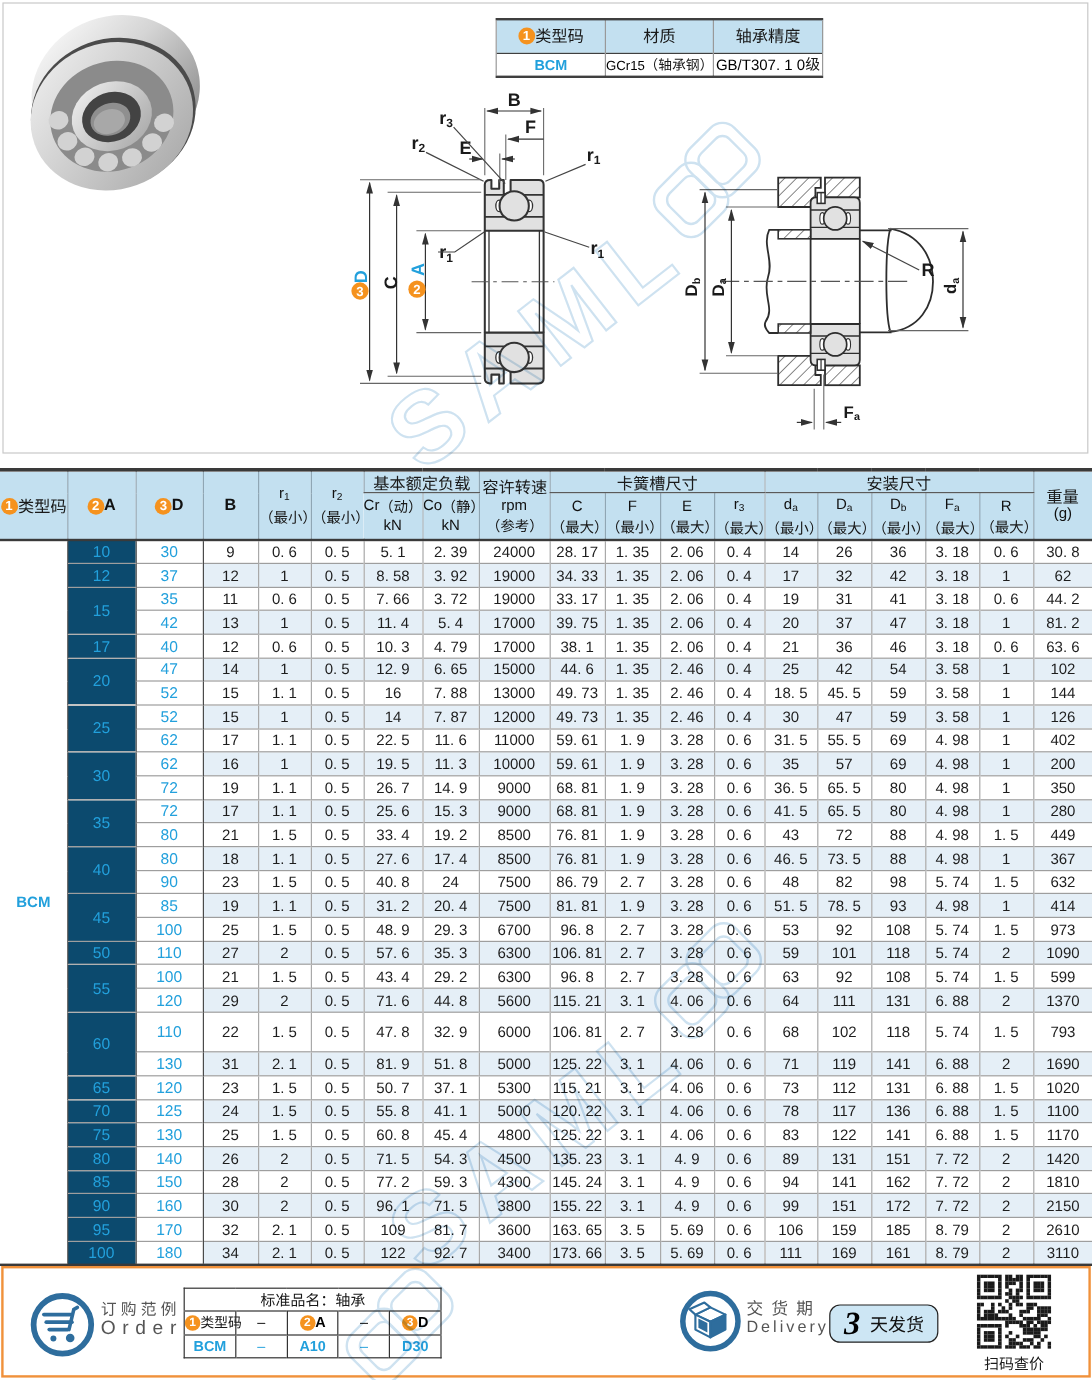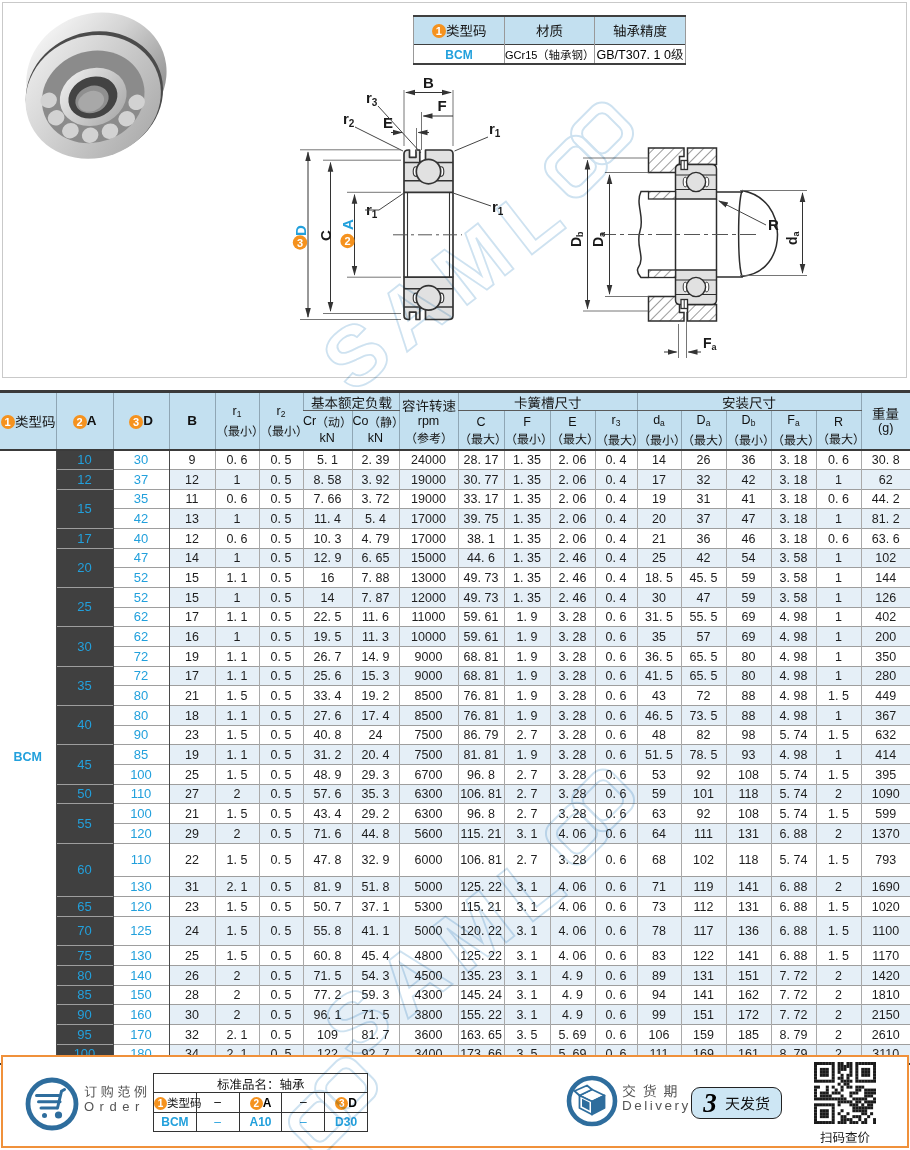--- a/index.html
+++ b/index.html
@@ -8,21 +8,21 @@
 
 #main{position:absolute;left:0;top:390px;width:910px;border-top:3px solid #3a3a3a;border-bottom:2.5px solid #3a3a3a}
 #main th,#main td{padding:0;text-align:center;vertical-align:middle;overflow:hidden;white-space:nowrap}
 #main thead th{background:#c3e0f0;font-weight:normal;font-size:13px;color:#111;border-left:1px solid #8fa6b4;line-height:15.5px}
 #main thead tr.gh th{height:19px}
 #main thead tr.sh th{height:39px;max-height:39px}
 #main thead th.gt{border-bottom:1px solid #5a5a5a}
 #main tbody{border-top:2.5px solid #3a3a3a}
 #main tbody td{font-size:12.5px;color:#1d1d1d;border-left:1px solid #a9a9a9;border-top:1px solid #9e9e9e;line-height:18px}
 #main tbody td.tcode{border-left:none;border-top:none;background:#fff}
-#main tbody td.acell{border-left:1.4px solid #4a4a4a;background:#404040}
+#main tbody td.acell{border-left:1.4px solid #4a4a4a;background:#0c4a6e}
 #main tbody td.dcell{border-left:1.4px solid #4a4a4a;background:#fff}
 #main tbody tr td.s{background:#e5eff7}
 #main tbody tr td.w{background:#fff}
 #main thead th:first-child{border-left:none}
 .bl{color:#22a0dc;font-size:13px}
 #main tbody td.bcol{border-left:1.4px solid #4a4a4a}
 .bcm{color:#22a0dc;font-weight:bold;font-size:12.5px}
 .hl{font-weight:bold;font-size:13.5px;font-family:"Liberation Sans"}
 .hs{font-size:12.5px}
 #main sub{font-size:8.5px;vertical-align:-2px}
@@ -357,21 +357,21 @@
       </tr>
 <tr class="br" style="height:20px">
         <td class="acell" rowspan="1"><span class="bl">12</span></td>
         <td class="dcell"><span class="bl">37</span></td>
         <td class="s bcol">12</td>
         <td class="s">1</td>
         <td class="s">0. 5</td>
         <td class="s">8. 58</td>
         <td class="s">3. 92</td>
         <td class="s">19000</td>
-        <td class="s">30. 77</td>
+        <td class="s">34. 33</td>
         <td class="s">1. 35</td>
         <td class="s">2. 06</td>
         <td class="s">0. 4</td>
         <td class="s">17</td>
         <td class="s">32</td>
         <td class="s">42</td>
         <td class="s">3. 18</td>
         <td class="s">1</td>
         <td class="s">62</td>
       </tr>
@@ -659,21 +659,21 @@
         <td class="w">6700</td>
         <td class="w">96. 8</td>
         <td class="w">2. 7</td>
         <td class="w">3. 28</td>
         <td class="w">0. 6</td>
         <td class="w">53</td>
         <td class="w">92</td>
         <td class="w">108</td>
         <td class="w">5. 74</td>
         <td class="w">1. 5</td>
-        <td class="w">395</td>
+        <td class="w">973</td>
       </tr>
 <tr class="br" style="height:19px">
         <td class="acell" rowspan="1"><span class="bl">50</span></td>
         <td class="dcell"><span class="bl">110</span></td>
         <td class="s bcol">27</td>
         <td class="s">2</td>
         <td class="s">0. 5</td>
         <td class="s">57. 6</td>
         <td class="s">35. 3</td>
         <td class="s">6300</td>
@@ -779,21 +779,21 @@
         <td class="w">3. 1</td>
         <td class="w">4. 06</td>
         <td class="w">0. 6</td>
         <td class="w">73</td>
         <td class="w">112</td>
         <td class="w">131</td>
         <td class="w">6. 88</td>
         <td class="w">1. 5</td>
         <td class="w">1020</td>
       </tr>
-<tr class="br" style="height:29px">
+<tr class="br" style="height:19px">
         <td class="acell" rowspan="1"><span class="bl">70</span></td>
         <td class="dcell"><span class="bl">125</span></td>
         <td class="s bcol">24</td>
         <td class="s">1. 5</td>
         <td class="s">0. 5</td>
         <td class="s">55. 8</td>
         <td class="s">41. 1</td>
         <td class="s">5000</td>
         <td class="s">120. 22</td>
         <td class="s">3. 1</td>
@@ -939,21 +939,21 @@
         <path d="M17 32 H32.5"></path>
         <path d="M40.5 13.5 L37.5 15.2 L33.5 32"></path>
       </g>
       <circle cx="20.5" cy="39.5" r="2.5" fill="#2e6d9d"></circle>
       <circle cx="34.5" cy="39" r="3.6" fill="#2e6d9d"></circle>
     </svg></div>
 
 <div class="abs" style="left:84px;top:1082px"><svg style="vertical-align:middle;" width="66.5" height="13.2" viewBox="0 0 5040 1000">
       <path transform="translate(0,880) scale(1,-1)" d="M114 772C167 721 234 650 266 605L319 658C287 702 218 770 165 820ZM205 -55C221 -35 251 -14 461 132C453 147 443 178 439 199L293 103V526H50V454H220V96C220 52 186 21 167 8C180 -6 199 -37 205 -55ZM396 756V681H703V31C703 12 696 6 677 5C655 5 583 4 508 7C521 -15 535 -52 540 -75C634 -75 697 -73 733 -60C770 -46 782 -21 782 30V681H960V756Z M1475 633V371C1475 246 1465 71 1298 -31C1312 -42 1331 -63 1340 -77C1515 41 1537 229 1537 371V633ZM1520 116C1570 61 1629 -15 1657 -62L1710 -20C1681 25 1620 98 1571 151ZM1340 781V175H1400V712H1609V178H1671V781ZM1831 840C1799 713 1744 586 1676 503C1693 493 1723 469 1736 458C1769 500 1800 554 1827 613H2120C2108 196 2094 43 2065 9C2055 -5 2045 -8 2028 -7C2007 -7 1960 -7 1906 -3C1920 -23 1928 -56 1929 -77C1978 -80 2027 -81 2057 -77C2089 -73 2110 -65 2130 -36C2167 11 2179 168 2192 643C2192 653 2192 682 2192 682H1856C1874 728 1890 776 1903 825ZM1930 383C1947 344 1964 298 1979 254L1815 224C1854 308 1891 414 1916 515L1847 535C1826 420 1780 294 1765 262C1750 228 1737 205 1723 200C1732 183 1741 150 1745 135C1764 146 1794 155 1996 198C2003 174 2009 152 2012 134L2070 157C2056 218 2020 321 1984 400Z M2595 -15 2647 -77C2721 -1 2809 96 2878 181L2837 238C2759 146 2660 44 2595 -15ZM2636 528C2695 495 2778 445 2819 415L2862 472C2819 500 2737 546 2678 577ZM2576 338C2638 309 2722 266 2764 239L2806 297C2762 323 2677 363 2617 389ZM2930 541V65C2930 -38 2966 -63 3085 -63C3111 -63 3307 -63 3335 -63C3443 -63 3468 -22 3480 115C3458 120 3426 133 3408 145C3401 31 3391 9 3331 9C3289 9 3121 9 3088 9C3020 9 3007 18 3007 65V470H3316V288C3316 275 3312 271 3293 270C3275 269 3214 269 3143 271C3155 251 3168 221 3172 200C3257 200 3313 201 3347 212C3382 224 3391 246 3391 288V541ZM3158 840V753H2879V840H2803V753H2578V683H2803V586H2879V683H3158V586H3235V683H3464V753H3235V840Z M4470 724V165H4536V724ZM4633 835V22C4633 6 4627 1 4611 0C4594 0 4541 -1 4481 2C4492 -20 4503 -52 4507 -72C4583 -73 4634 -71 4663 -58C4692 -47 4704 -25 4704 22V835ZM4138 290C4173 263 4215 228 4245 199C4198 98 4137 22 4065 -23C4081 -37 4103 -63 4113 -81C4267 26 4371 235 4405 554L4361 565L4348 563H4220C4234 612 4246 662 4256 714H4425V785H4077V714H4183C4153 554 4103 405 4030 306C4047 295 4076 271 4088 260C4132 322 4169 403 4199 494H4328C4317 411 4298 335 4274 268C4245 293 4209 320 4179 341ZM3992 839C3953 692 3889 548 3813 453C3825 434 3845 393 3851 376C3876 408 3900 444 3922 483V-78H3992V626C4018 689 4041 755 4060 820Z" fill="#555"></path>
     </svg></div>
-<div class="abs" style="left:84px;top:1099px;font-size:13px;letter-spacing:5.5px;color:#555">Order</div>
+<div class="abs" style="left:84px;top:1099px;font-size:16px;letter-spacing:5.5px;color:#555">Order</div>
 
 <div class="abs" style="left:153px;top:1073px">
 <table style="width:215px;border:1.5px solid #333;white-space:nowrap">
 <tbody>
         <tr style="height:19px">
           <td colspan="5" style="text-align:center"><svg style="vertical-align:middle;" width="87.5" height="12.5" viewBox="0 0 7000 1000">
               <path transform="translate(0,880) scale(1,-1)" d="M466 764V693H902V764ZM779 325C826 225 873 95 888 16L957 41C940 120 892 247 843 345ZM491 342C465 236 420 129 364 57C381 49 411 28 425 18C479 94 529 211 560 327ZM422 525V454H636V18C636 5 632 1 617 0C604 0 557 -1 505 1C515 -22 526 -54 529 -76C599 -76 645 -74 674 -62C703 -49 712 -26 712 17V454H956V525ZM202 840V628H49V558H186C153 434 88 290 24 215C38 196 58 165 66 145C116 209 165 314 202 422V-79H277V444C311 395 351 333 368 301L412 360C392 388 306 498 277 531V558H408V628H277V840Z M1048 765C1098 695 1157 598 1183 538L1253 575C1226 634 1165 727 1113 796ZM1048 2 1124 -33C1171 62 1226 191 1268 303L1202 339C1156 220 1093 84 1048 2ZM1435 395H1646V262H1435ZM1435 461V596H1646V461ZM1607 805C1635 761 1667 701 1681 661H1452C1476 710 1497 762 1515 814L1445 831C1395 677 1310 528 1211 433C1227 421 1255 394 1266 380C1301 416 1334 458 1365 506V-80H1435V-9H1954V59H1719V196H1912V262H1719V395H1913V461H1719V596H1934V661H1686L1750 693C1734 731 1702 789 1670 833ZM1435 196H1646V59H1435Z M2302 726H2701V536H2302ZM2229 797V464H2778V797ZM2083 357V-80H2155V-26H2364V-71H2439V357ZM2155 47V286H2364V47ZM2549 357V-80H2621V-26H2849V-74H2925V357ZM2621 47V286H2849V47Z M3263 529C3314 494 3373 446 3417 406C3300 344 3171 299 3047 273C3061 256 3079 224 3086 204C3141 217 3197 233 3252 253V-79H3327V-27H3773V-79H3849V340H3451C3617 429 3762 553 3844 713L3794 744L3781 740H3427C3451 768 3473 797 3492 826L3406 843C3347 747 3233 636 3069 559C3087 546 3111 519 3122 501C3217 550 3296 609 3361 671H3733C3674 583 3587 508 3487 445C3440 486 3374 536 3321 572ZM3773 42H3327V271H3773Z M4250 486C4290 486 4326 515 4326 560C4326 606 4290 636 4250 636C4210 636 4174 606 4174 560C4174 515 4210 486 4250 486ZM4250 -4C4290 -4 4326 26 4326 71C4326 117 4290 146 4250 146C4210 146 4174 117 4174 71C4174 26 4210 -4 4250 -4Z M5531 277H5663V44H5531ZM5531 344V559H5663V344ZM5860 277V44H5732V277ZM5860 344H5732V559H5860ZM5660 839V627H5463V-80H5531V-24H5860V-74H5930V627H5735V839ZM5084 332C5093 340 5123 346 5158 346H5255V203L5044 167L5060 94L5255 132V-75H5322V146L5427 167L5423 233L5322 215V346H5418V414H5322V569H5255V414H5151C5180 484 5209 567 5233 654H5417V724H5251C5259 758 5267 792 5273 825L5200 840C5195 802 5187 762 5179 724H5052V654H5162C5141 572 5119 504 5109 479C5092 435 5078 403 5061 398C5069 380 5081 346 5084 332Z M6288 202V136H6469V25C6469 9 6464 4 6446 3C6427 2 6366 2 6298 5C6310 -16 6321 -48 6326 -69C6412 -69 6468 -67 6500 -55C6534 -43 6545 -22 6545 25V136H6721V202H6545V295H6676V360H6545V450H6659V514H6545V572C6645 620 6748 693 6818 764L6766 801L6749 798H6201V729H6673C6616 682 6539 635 6469 606V514H6352V450H6469V360H6334V295H6469V202ZM6069 582V513H6257C6220 314 6140 154 6037 65C6055 54 6083 27 6095 10C6210 116 6303 312 6341 568L6295 585L6281 582ZM6735 613 6669 602C6707 352 6777 137 6912 22C6924 42 6949 70 6967 85C6887 146 6829 249 6789 374C6840 421 6900 485 6947 542L6887 590C6858 546 6811 490 6769 444C6755 498 6744 555 6735 613Z" fill="#1a1a1a"></path>
             </svg></td>
         </tr>
 <tr style="height:19.5px;border-top:1px solid #333">

